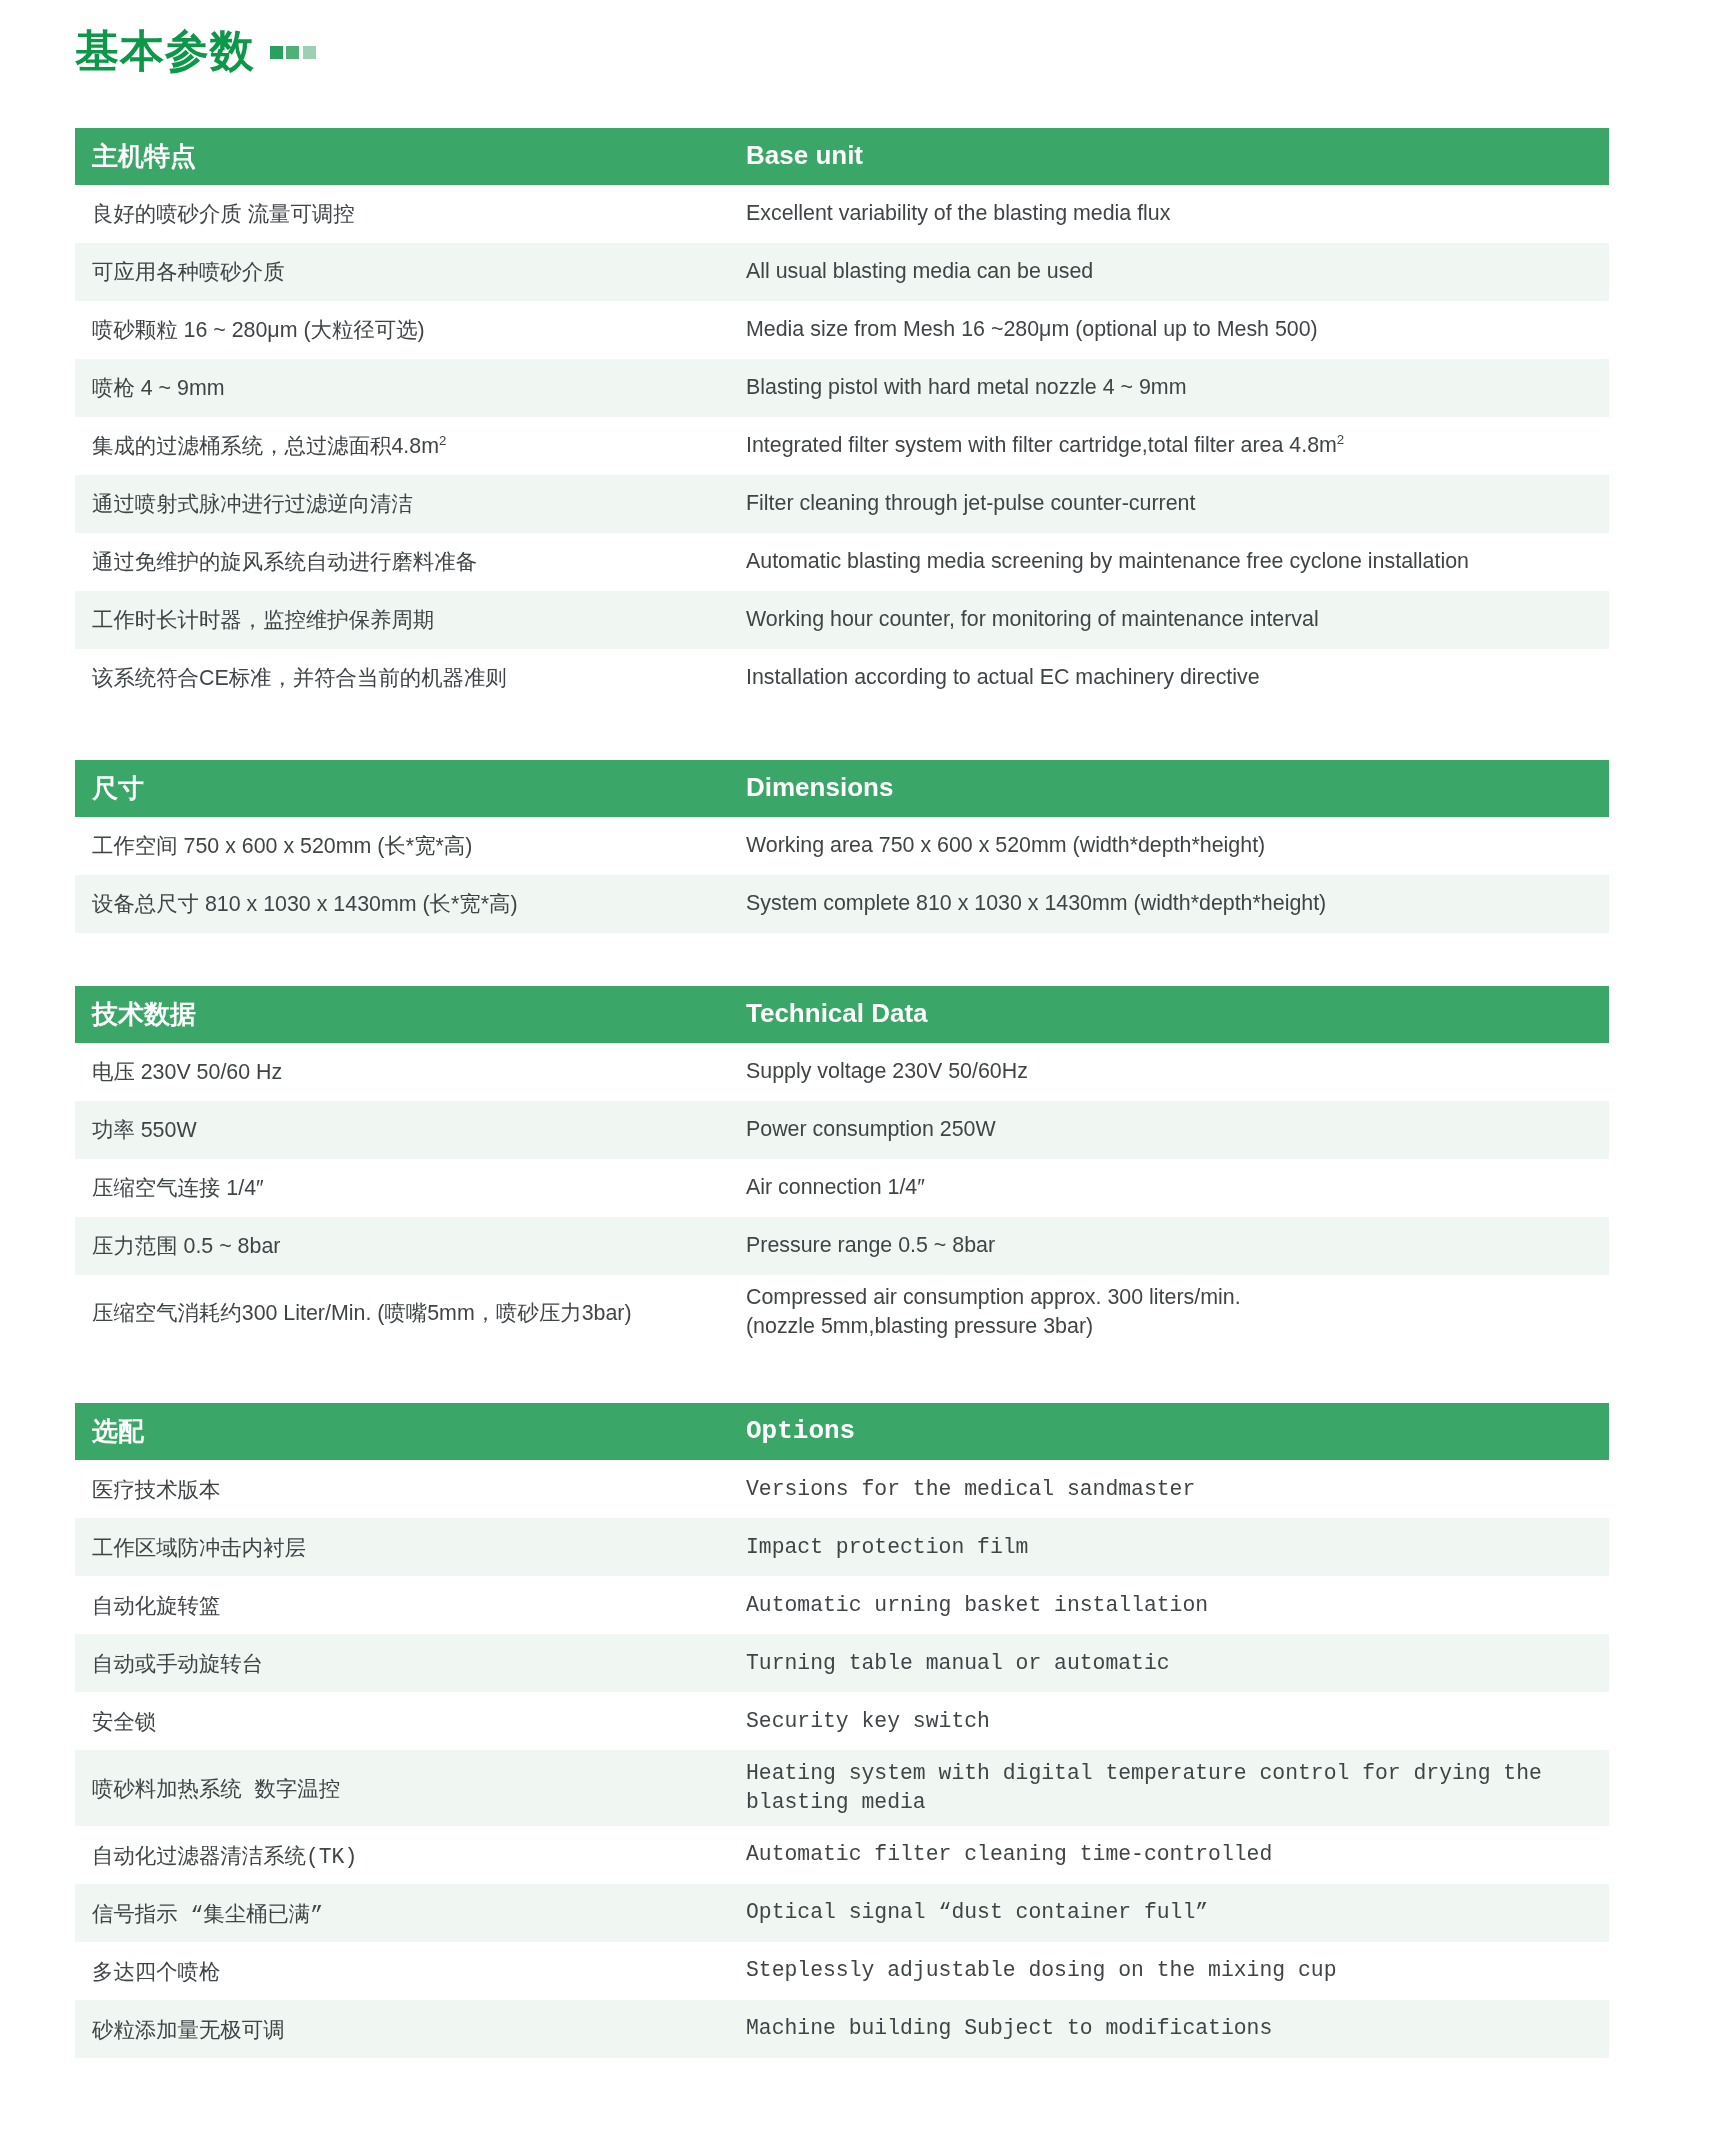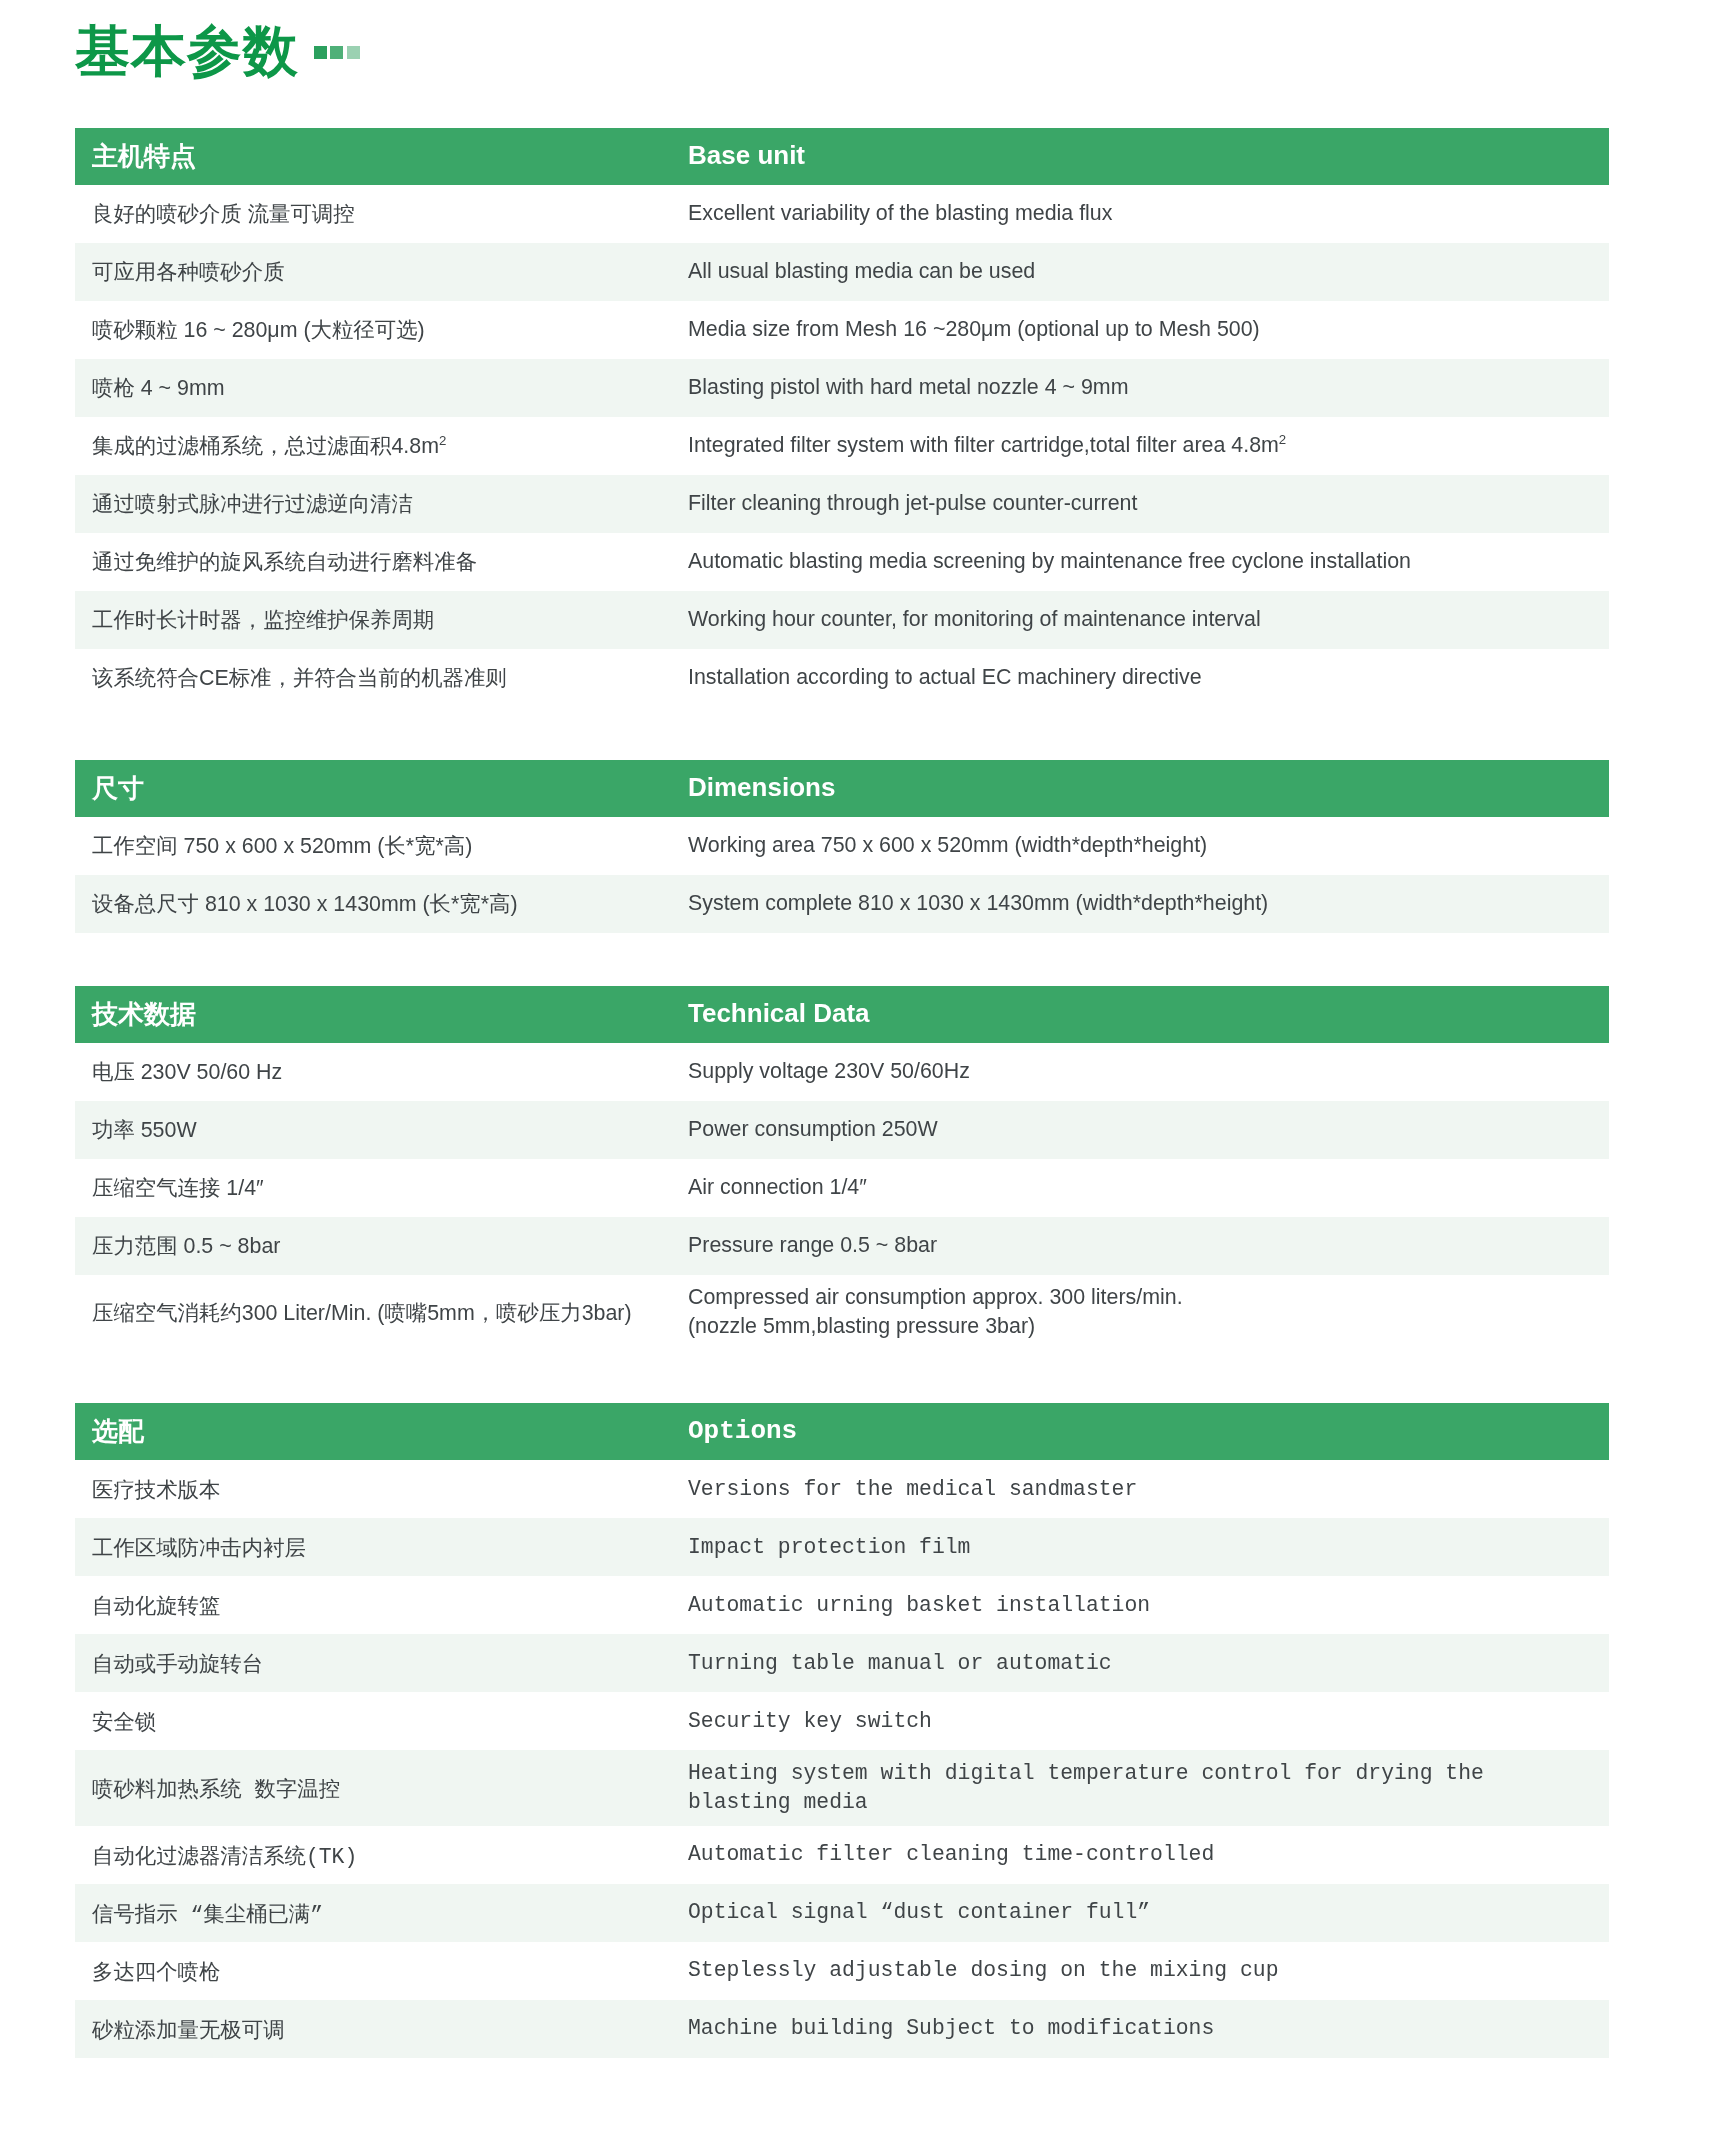--- a/index.html
+++ b/index.html
@@ -10,35 +10,35 @@
   }
   html,body{margin:0;padding:0;}
   body{
     width:1725px;height:2152px;background:#ffffff;overflow:hidden;
     font-family:"Liberation Sans","DejaVu Sans",sans-serif;
     -webkit-font-smoothing:antialiased;
   }
   .page{padding:20.5px 0 0 75px;}
   .title-row{display:flex;align-items:center;height:60px;margin-bottom:47px;}
   .page-title{
-    font-size:55px;line-height:60px;color:var(--title_green);
+    font-size:44px;line-height:60px;color:var(--title_green);
     font-weight:bold;margin:0;letter-spacing:0.9px;
   }
   .accents{display:flex;gap:3.7px;margin-left:15px;margin-top:3.7px;}
   .accents span{width:13px;height:13px;display:block;}
 
   .spec-section{width:1534px;margin-bottom:53px;}
   .spec-section:last-child{margin-bottom:0;font-family:Liberation Mono, monospace;}
   .sec-header{
     display:flex;align-items:center;height:57px;
     background:var(--header_green);color:#ffffff;
     font-weight:bold;font-size:26px;
   }
   .cell{box-sizing:border-box;}
-  .cell.zh{width:613px;flex-shrink:0;padding-left:17px;padding-right:18.6px;}
+  .cell.zh{width:671px;flex-shrink:0;padding-left:17px;padding-right:18.6px;}
   .cell.en{flex:1;padding-right:11.2px;white-space:pre-line;line-height:1.38;}
   .rows .row{
     display:flex;align-items:center;min-height:58px;
     font-size:21.4px;color:var(--text);
   }
   .rows .row .cell{padding-top:8.4px;padding-bottom:8.4px;}
   .rows .row:nth-child(even){background:var(--row_alt);}
   sup{font-size:0.62em;line-height:0;}
 </style>
 </head>

